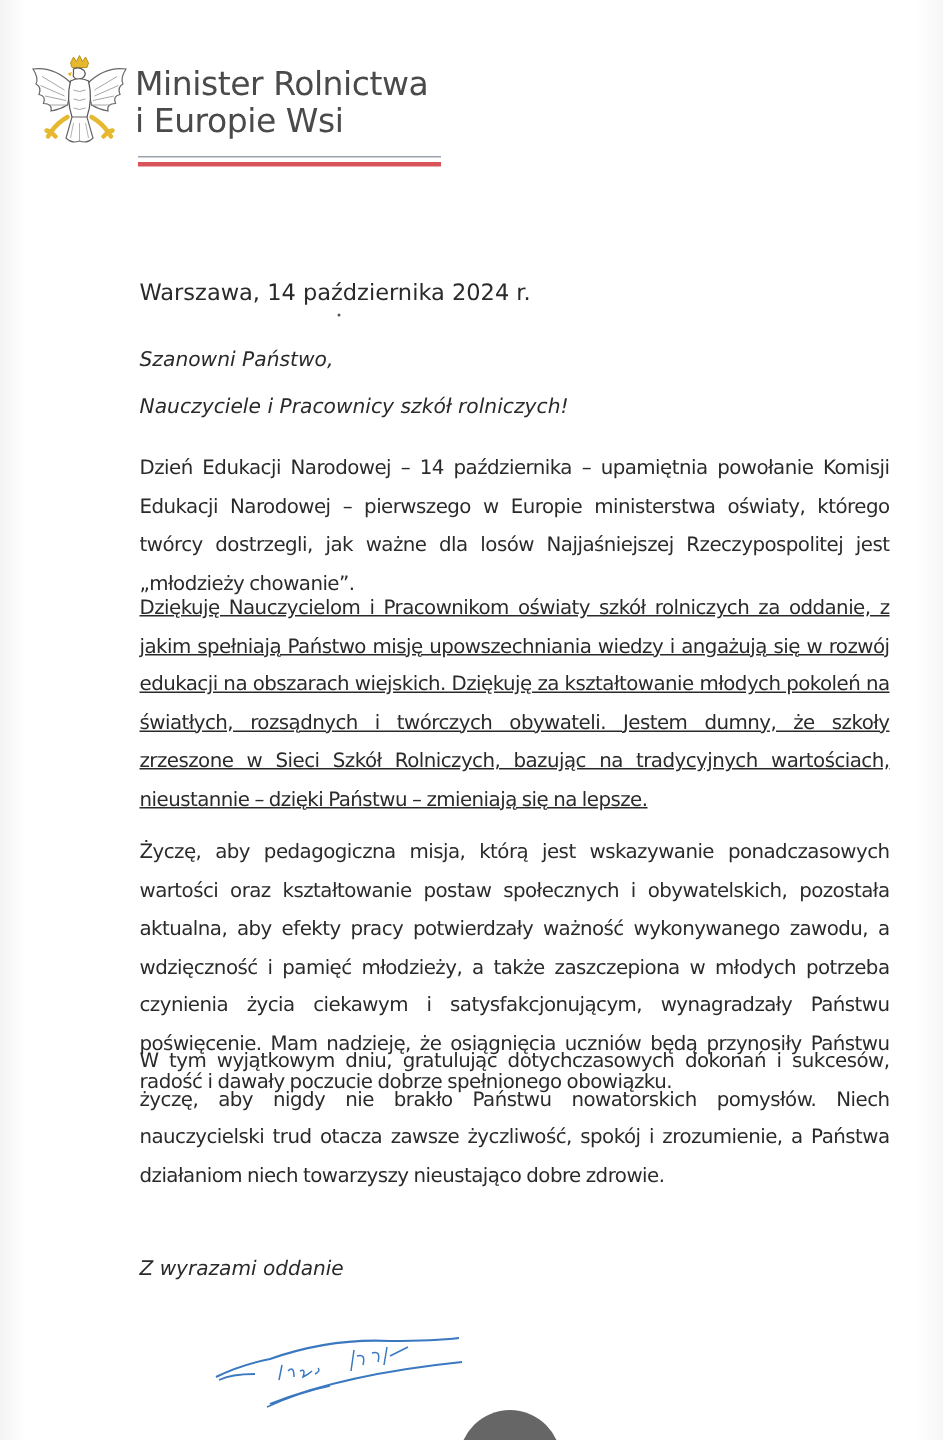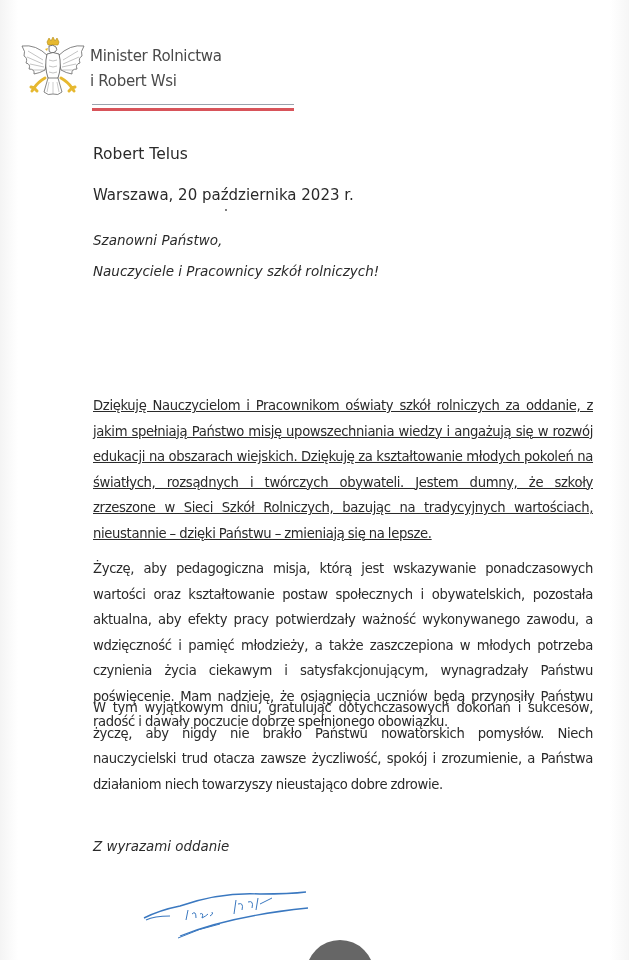--- a/index.html
+++ b/index.html
@@ -10,21 +10,21 @@
     color: #2a2a2a;
   }
   .page {
     position: absolute; left: 0; top: 0; width: 629px; height: 960px;
     background: linear-gradient(90deg, #f4f4f4 0px, #ffffff 18px, #ffffff 610px, #f6f6f6 629px);
   }
   .header { position: absolute; left: 18px; top: 36px; }
   .eagle { position: absolute; left: 0; top: 0; width: 70px; height: 76px; }
   .ministry {
     position: absolute; left: 72px; top: 8px; white-space: nowrap;
-    font-family: "DejaVu Sans", sans-serif; font-size: 15px; line-height: 25px;
+    font-family: "DejaVu Sans", sans-serif; font-size: 22px; line-height: 25px;
     color: #4a4a4a; letter-spacing: -0.3px;
   }
   .rule-gray { position: absolute; left: 74px; top: 68px; width: 202px; height: 1px; background: #9aa3ad; }
   .rule-red  { position: absolute; left: 74px; top: 72px; width: 202px; height: 3px; background: #d8545a; }
 
   .text {
     position: absolute; left: 93px; width: 498px;
     font-family: "DejaVu Sans", sans-serif; font-size: 13.4px; color: #2a2a2a;
   }
   .author { top: 145px; font-size: 15.5px; }
@@ -73,32 +73,32 @@
       <path d="M31 24 Q35 26 39 24 M31 30 Q35 32 39 30 M31 36 Q35 38 39 36" stroke="#888" stroke-width="0.5" fill="none"></path>
 
       <path d="M30 42 L26 56 Q30 60 35 58 Q40 60 44 56 L40 42 Z" fill="#fff" stroke="#666" stroke-width="0.8"></path>
       <path d="M31 46 L29 56 M35 46 L35 58 M39 46 L41 56" stroke="#999" stroke-width="0.5"></path>
 
       <path d="M27 42 Q20 46 16 52 L13 51 M16 52 L14 55 M16 52 L19 55" stroke="#e6b830" stroke-width="3" fill="none" stroke-linecap="round"></path>
       <path d="M43 42 Q50 46 54 52 L57 51 M54 52 L56 55 M54 52 L51 55" stroke="#e6b830" stroke-width="3" fill="none" stroke-linecap="round"></path>
     </svg>
     <div class="ministry">
       <div>Minister Rolnictwa</div>
-      <div>i Robert Wsi</div>
+      <div>i Europie Wsi</div>
     </div>
     <div class="rule-gray"></div>
     <div class="rule-red"></div>
   </div>
 
-  <div class="text author">Robert Telus</div>
-  <div class="text date">Warszawa, 20 października 2023 r.</div>
+  <div class="text date">Warszawa, 14 października 2024 r.</div>
   <div class="dot"></div>
   <div class="text salut2">Nauczyciele i Pracownicy szkół rolniczych!</div>
   <div class="text salut1">Szanowni Państwo,</div>
 
+  <p class="para p1" style="margin:0">Dzień Edukacji Narodowej – 14 października – upamiętnia powołanie Komisji Edukacji Narodowej – pierwszego w Europie ministerstwa oświaty, którego twórcy dostrzegli, jak ważne dla losów Najjaśniejszej Rzeczypospolitej jest „młodzieży chowanie”.</p>
   <p class="para p2" style="margin:0">Dziękuję Nauczycielom i Pracownikom oświaty szkół rolniczych za oddanie, z jakim spełniają Państwo misję upowszechniania wiedzy i angażują się w rozwój edukacji na obszarach wiejskich. Dziękuję za kształtowanie młodych pokoleń na światłych, rozsądnych i twórczych obywateli. Jestem dumny, że szkoły zrzeszone w Sieci Szkół Rolniczych, bazując na tradycyjnych wartościach, nieustannie – dzięki Państwu – zmieniają się na lepsze.</p>
   <p class="para p3" style="margin:0">Życzę, aby pedagogiczna misja, którą jest wskazywanie ponadczasowych wartości oraz kształtowanie postaw społecznych i obywatelskich, pozostała aktualna, aby efekty pracy potwierdzały ważność wykonywanego zawodu, a wdzięczność i pamięć młodzieży, a także zaszczepiona w młodych potrzeba czynienia życia ciekawym i satysfakcjonującym, wynagradzały Państwu poświęcenie. Mam nadzieję, że osiągnięcia uczniów będą przynosiły Państwu radość i dawały poczucie dobrze spełnionego obowiązku.</p>
   <p class="para p4" style="margin:0">W tym wyjątkowym dniu, gratulując dotychczasowych dokonań i sukcesów, życzę, aby nigdy nie brakło Państwu nowatorskich pomysłów. Niech nauczycielski trud otacza zawsze życzliwość, spokój i zrozumienie, a Państwa działaniom niech towarzyszy nieustająco dobre zdrowie.</p>
 
   <div class="text closing">Z wyrazami oddanie</div>
 
   <svg class="signature" viewBox="0 0 170 60">
     <path d="M4 38 Q20 30 40 26 Q80 12 120 14 Q150 14 166 12" stroke="#3a78c0" stroke-width="1.4" fill="none"></path>
     <path d="M6 40 Q14 36 30 36" stroke="#3a78c0" stroke-width="1.2" fill="none"></path>
     <path d="M48 30 L46 40 M52 34 Q56 30 56 38 M60 34 Q64 32 62 38 Q66 36 68 34 M72 32 Q74 34 70 36" stroke="#3a78c0" stroke-width="1" fill="none"></path>

